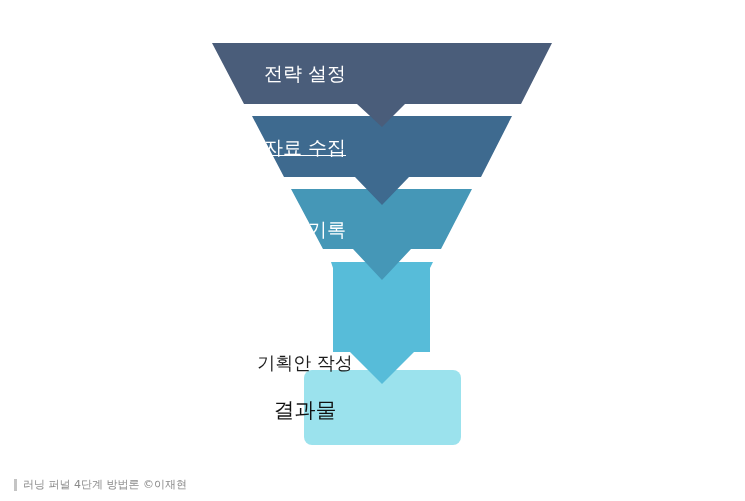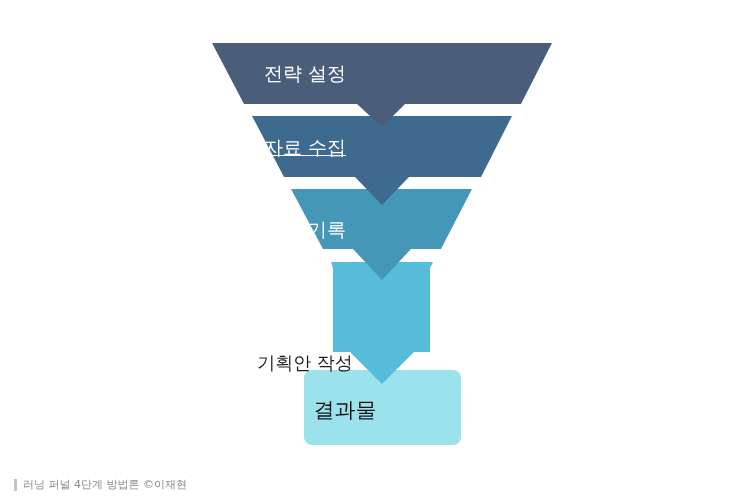--- a/index.html
+++ b/index.html
@@ -27,18 +27,18 @@
 
   <polygon points="252,116 512,116 481,177 409,177 382,205 355,177 284,177" fill="#3e6a8f"></polygon>
 
   <polygon points="212,43 552,43 521,104 405,104 382,127 357,104 244,104" fill="#4a5d7a"></polygon>
 </svg>
 
 <div class="stage-label light" style="top:61px;">전략 설정</div>
 <div class="stage-label light" style="top:135px;text-decoration:underline;">자료 수집</div>
 <div class="stage-label light" style="top:217px;">학습 기록</div>
 <div class="stage-label dark" style="top:303px; font-size:18px;margin-top:48px;">기획안 작성</div>
-<div class="stage-label dark" style="top:396px; font-size:21px; color:#111111;margin-left:40px;">결과물</div>
+<div class="stage-label dark" style="top:396px; font-size:21px; color:#111111;">결과물</div>
 
 <div id="caption">
   <span class="bar"></span>
   <span>러닝 퍼널 4단계 방법론 ©이재현</span>
 </div>
 
 </body></html>

